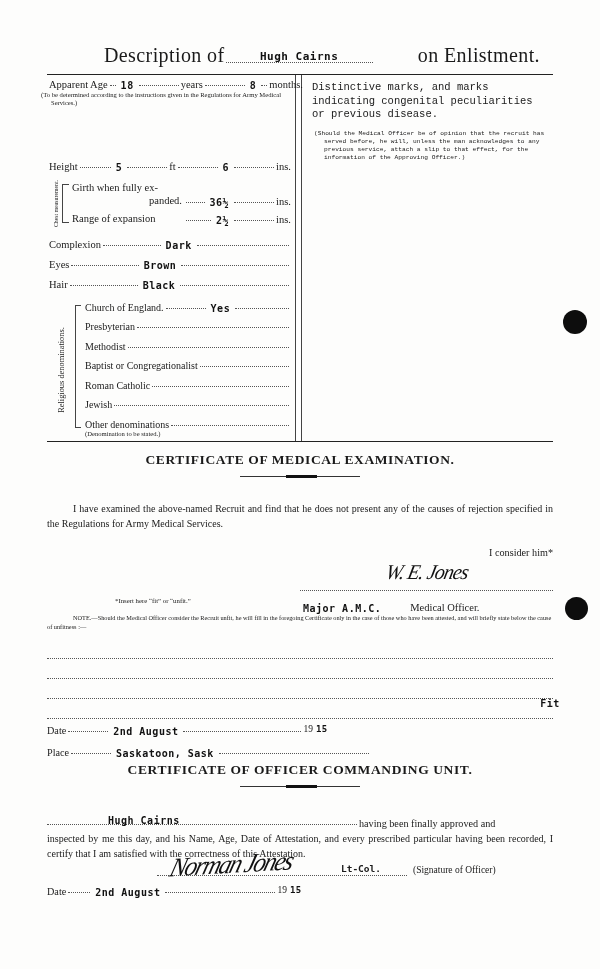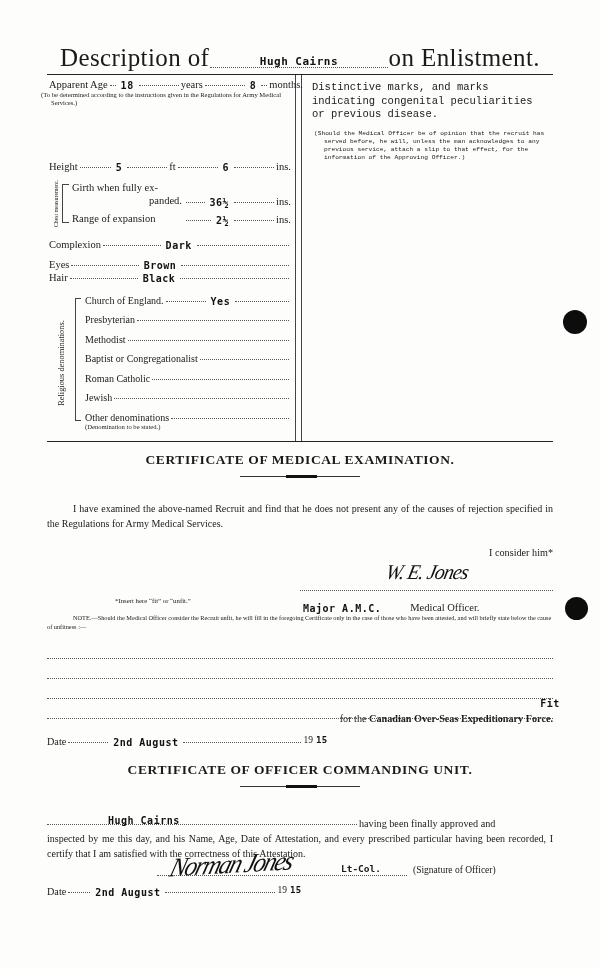--- a/index.html
+++ b/index.html
@@ -46,24 +46,25 @@
   
   #title-row {
     position: absolute;
     left: 60px;
     top: 44px;
     width: 480px;
     display: flex;
     align-items: flex-end;
   }
   #title-row .t {
-    font-size: 25px;
+    font-size: 20px;
     letter-spacing: 0.4px;
     white-space: nowrap;
     padding-bottom: 1px;
+    margin-left: 44px;
   }
   #title-row .name-slot {
     flex: 1 1 auto;
     position: relative;
     border-bottom: 1px dotted #555;
     margin: 0 1px 5px 1px;
     text-align: center;
     height: 13px;
   }
   #title-row .name-slot .hw {
@@ -452,21 +453,21 @@
         <span class="dots" style="flex:1.6"></span>
       </div>
 
       <div class="row" style="margin-top:9px">
         <span class="lbl">Eyes</span>
         <span class="dots"></span>
         <span class="hw">Brown</span>
         <span class="dots" style="flex:1.6"></span>
       </div>
 
-      <div class="row" style="margin-top:2px">
+      <div class="row" style="margin-top:9px">
         <span class="lbl">Hair</span>
         <span class="dots"></span>
         <span class="hw">Black</span>
         <span class="dots" style="flex:1.6"></span>
       </div>
 
       <div id="rel-block">
         <div id="rel-vert">
           <span>Religious denominations.</span>
         </div>
@@ -522,32 +523,38 @@
     <div class="sec-head">CERTIFICATE OF MEDICAL EXAMINATION.</div>
     <div class="sec-rule"></div>
 
     <p class="body-p" id="med-para1">I have examined the above-named Recruit and find that he does not present any of the causes of rejection specified in the Regulations for Army Medical Services.</p>
 
     <div class="row" id="consider-row">
       <span class="lbl">I consider him*</span>
       <span id="consider-slot">
         <span class="hw">Fit</span>
       </span>
-      <span class="tail"><span>for the </span><b>Canadian Over-Seas Expeditionary Force.</b></span>
     </div>
 
     <div class="row" id="date-row">
       <span class="lbl">Date</span>
       <span class="dots short"></span>
       <span class="hw">2nd August</span>
       <span class="dots" style="flex:0 0 118px"></span>
       <span class="yr"><span>19</span><span class="hw">15</span></span>
       <span style="flex:1"></span>
     </div>
 
+    <div class="row" id="place-row">
+      <span class="lbl">Place</span>
+      <span class="dots short"></span>
+      <span class="hw">Saskatoon, Sask</span>
+      <span class="dots" style="flex:0 0 150px"></span>
+      <span style="flex:1"></span>
+    </div>
   </div>
 
   <div id="sig-area">
     <div id="md-sig">W. E. Jones</div>
     <div id="md-sig-rule"></div>
     <div id="md-title-row">
       <span class="rank hw">Major A.M.C.</span>
       <span class="role">Medical Officer.</span>
     </div>
   </div>

